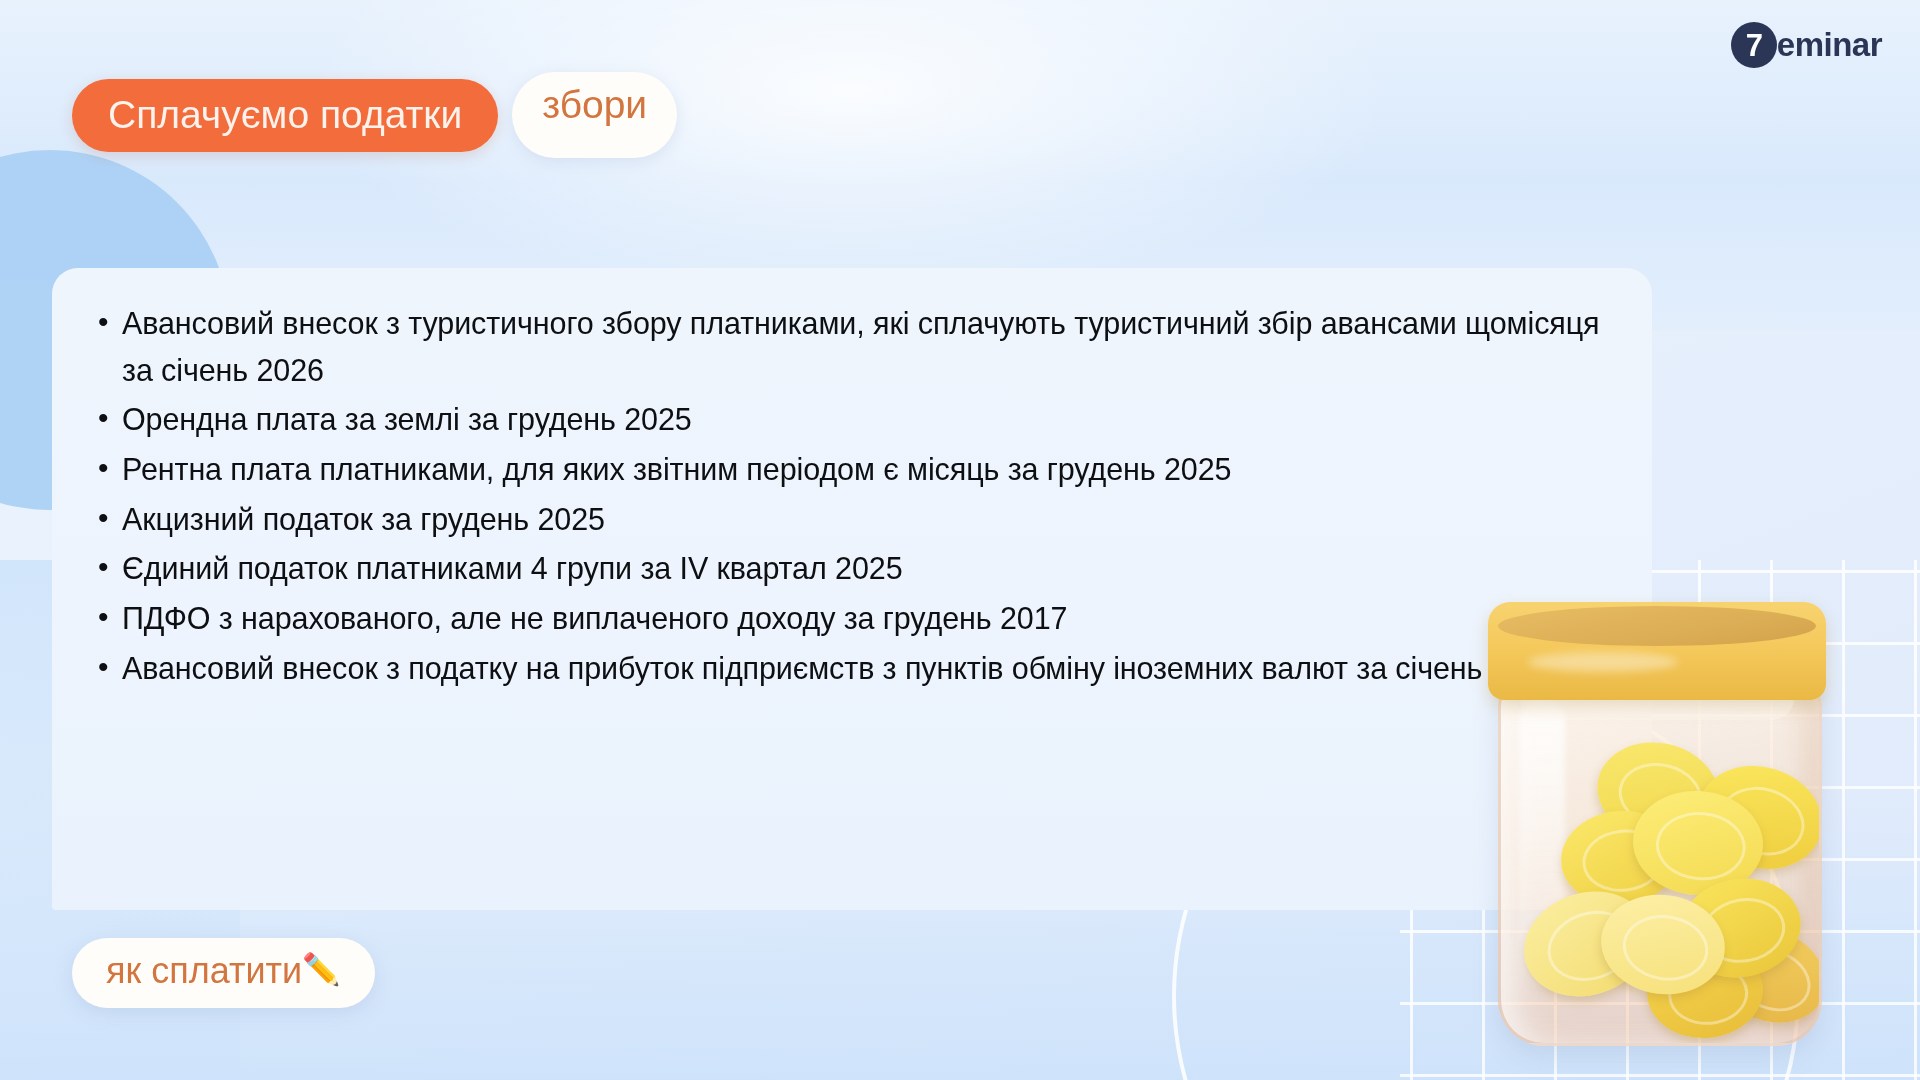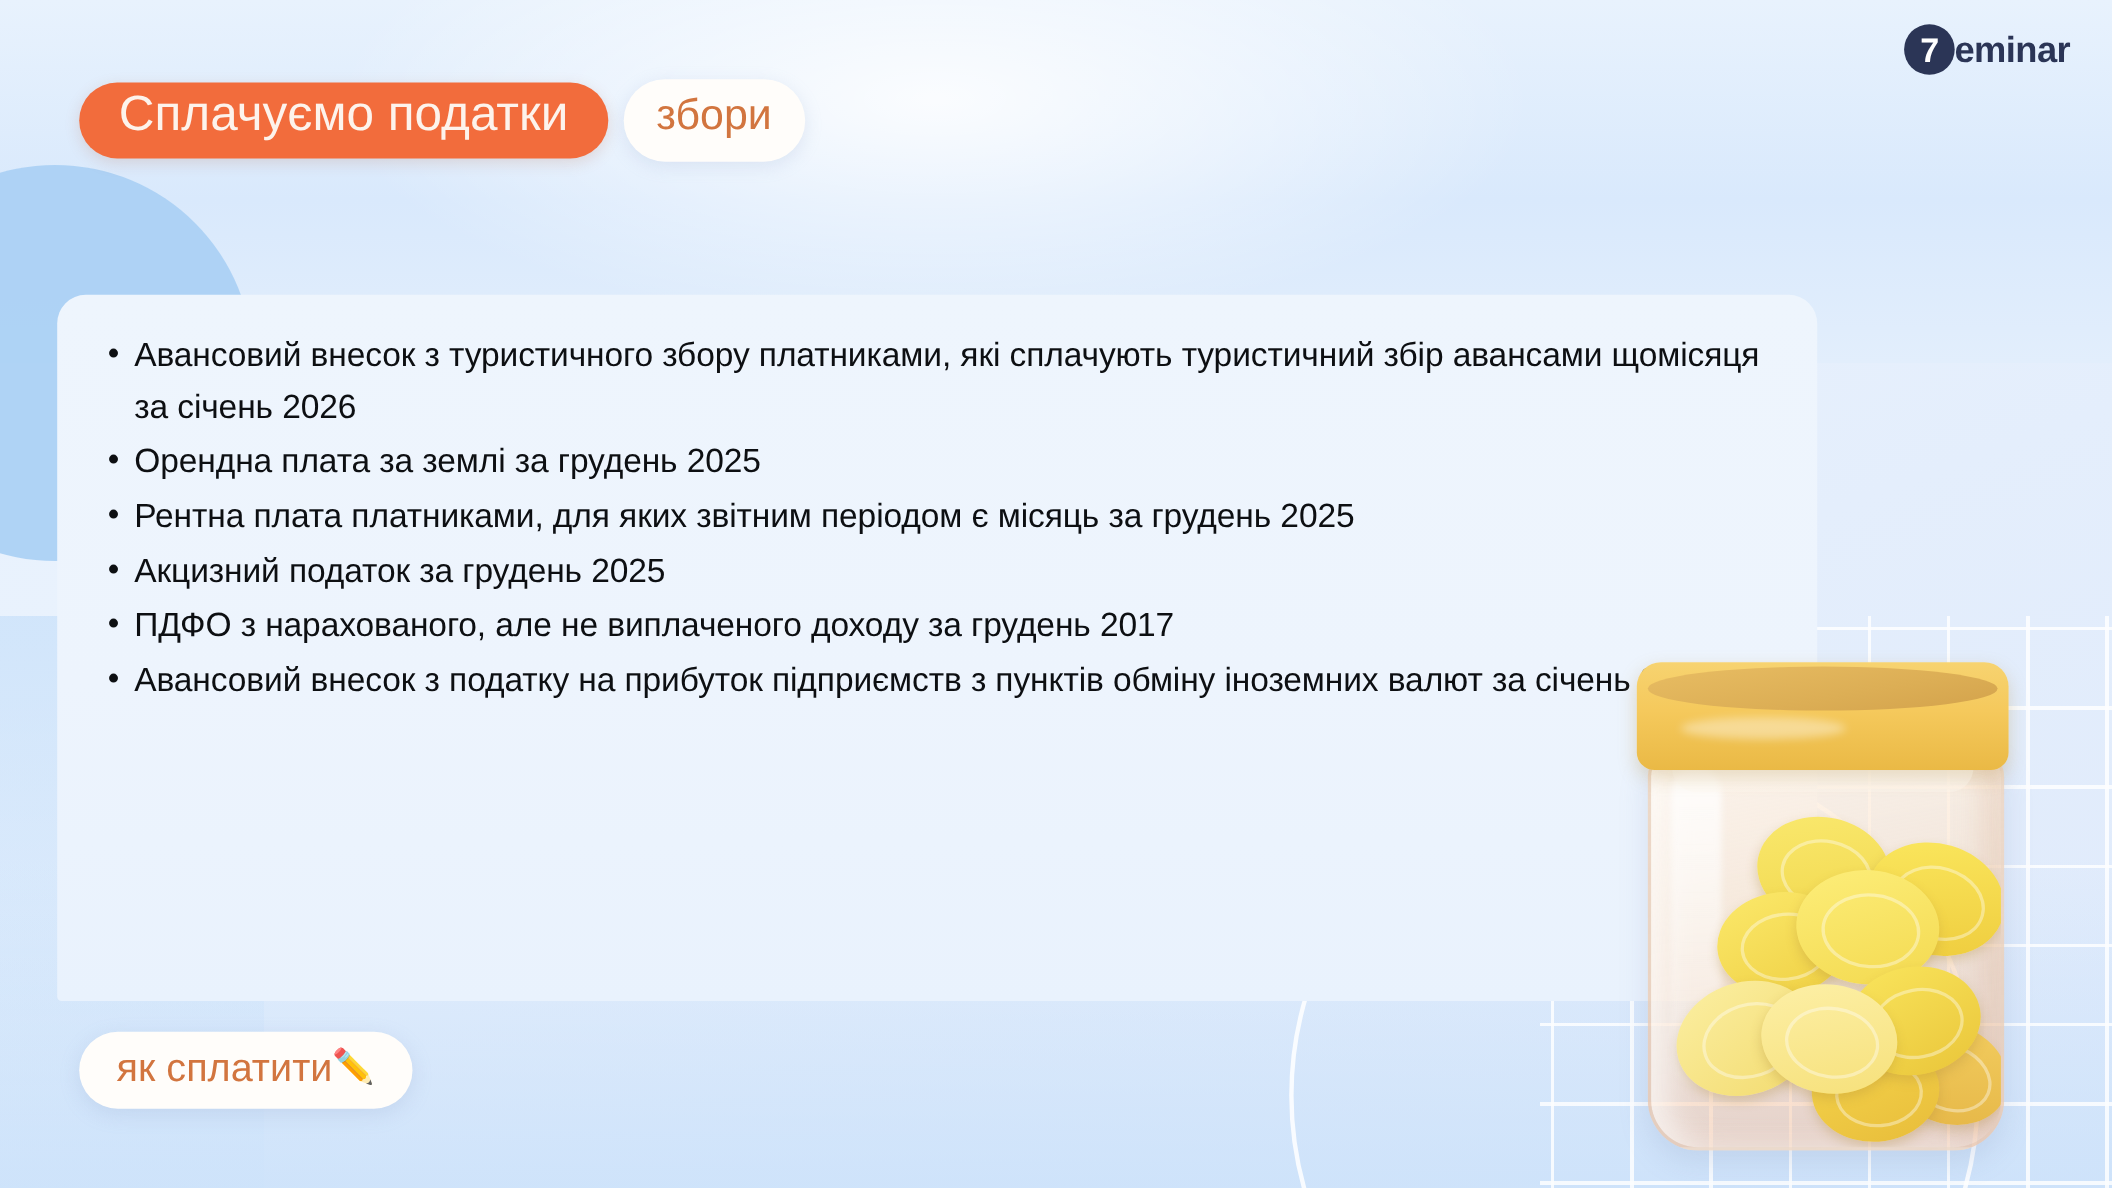--- a/index.html
+++ b/index.html
@@ -126,29 +126,29 @@
   .pill {
     border-radius: 999px;
     display: flex;
     align-items: center;
     justify-content: center;
     white-space: nowrap;
   }
   .pill-primary {
     background: #f26c3c;
     color: #fdf3ec;
-    padding: 2px 36px 15px;
-    font-size: 45px;
+    padding: 14px 36px 15px;
+    font-size: 39px;
     font-weight: 400;
     box-shadow: 0 4px 14px rgba(180,90,50,.18);
   }
   .pill-secondary {
     background: #fffdfa;
     color: #d2753f;
-    padding: 11px 30px 20px;
+    padding: 11px 30px 31px;
     font-size: 39px;
     font-weight: 400;
     box-shadow: 0 4px 16px rgba(140,160,200,.20);
   }
 
   
   .content-card {
     position: absolute;
     left: 52px; top: 268px;
     width: 1600px;
@@ -302,20 +302,21 @@
     <div class="pill pill-primary">Сплачуємо податки</div>
     <div class="pill pill-secondary">збори</div>
   </div>
 
   <div class="content-card">
     <ul class="tax-list">
       <li>Авансовий внесок з туристичного збору платниками, які сплачують туристичний збір авансами щомісяця за січень 2026</li>
       <li>Орендна плата за землі за грудень 2025</li>
       <li>Рентна плата платниками, для яких звітним періодом є місяць за грудень 2025</li>
       <li>Акцизний податок за грудень 2025</li>
+      <li>Єдиний податок платниками 4 групи за IV квартал 2025</li>
       <li>ПДФО з нарахованого, але не виплаченого доходу за грудень 2017</li>
       <li>Авансовий внесок з податку на прибуток підприємств з пунктів обміну іноземних валют за січень 2026</li>
     </ul>
   </div>
 
   <div class="cta-pill">
     <span>як сплатити</span>
     <span class="cta-pencil">✏️</span>
   </div>
 

